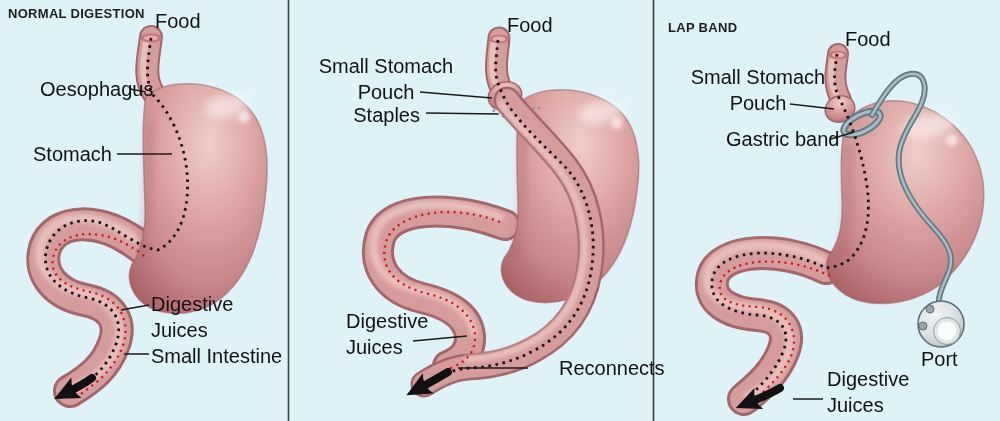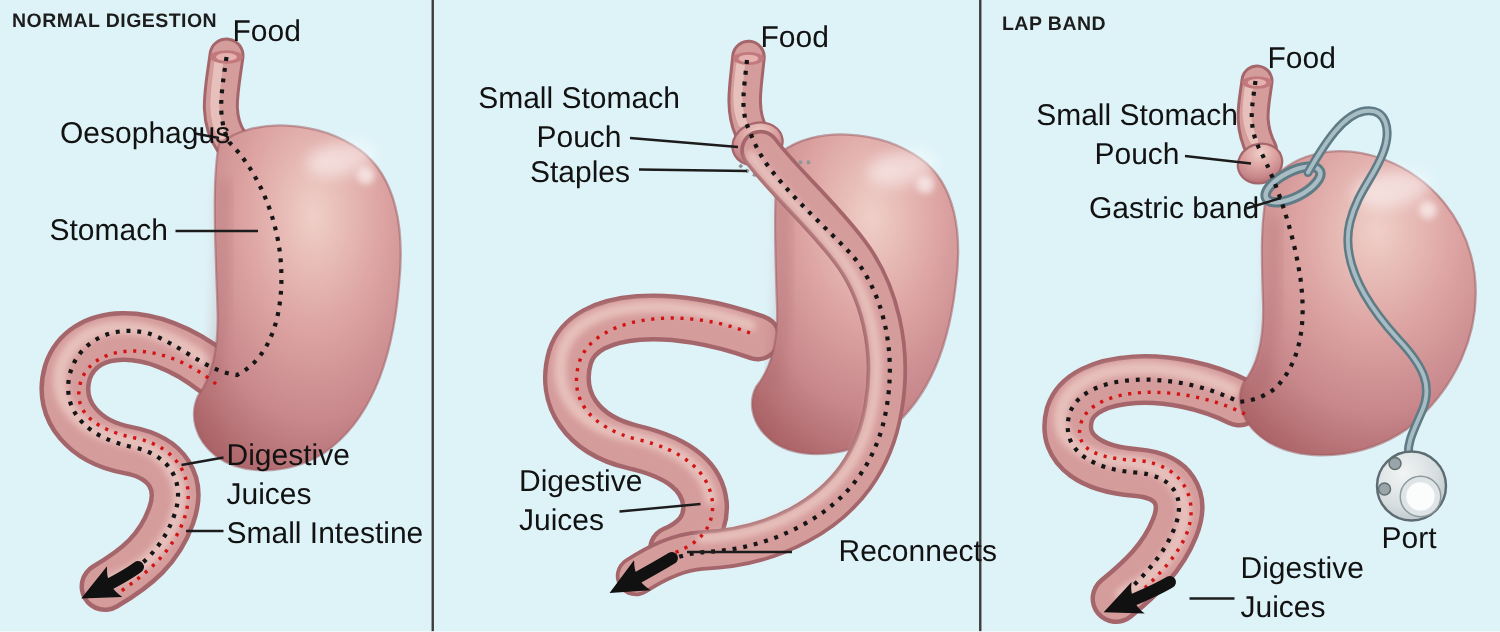--- a/index.html
+++ b/index.html
@@ -158,20 +158,20 @@
   <div class="lbl" style="left:33px;top:141px;text-align:center;">Stomach</div>
   <div class="lbl wrap" style="left:151px;top:291px;width:96px;">Digestive Juices</div>
   <div class="lbl" style="left:151px;top:343px;">Small Intestine</div>
 
   <div class="lbl" style="left:507px;top:12px;">Food</div>
   <div class="lbl wrap" style="left:316px;top:53px;width:140px;text-align:center;">Small Stomach Pouch</div>
   <div class="lbl" style="left:280px;top:102px;width:140px;text-align:right;">Staples</div>
   <div class="lbl wrap" style="left:346px;top:308px;width:96px;">Digestive Juices</div>
   <div class="lbl" style="left:531px;top:355px;margin-left:28px;">Reconnects</div>
 
-  <div class="hdr" style="left:668px;top:8px;">LAP BAND</div>
+  <div class="hdr" style="left:668px;top:20px;">LAP BAND</div>
   <div class="lbl" style="left:845px;top:26px;">Food</div>
   <div class="lbl wrap" style="left:688px;top:64px;width:140px;text-align:center;">Small Stomach Pouch</div>
   <div class="lbl" style="left:726px;top:126px;width:140px;">Gastric band</div>
   <div class="lbl wrap" style="left:827px;top:366px;width:96px;">Digestive Juices</div>
   <div class="lbl" style="left:921px;top:346px;">Port</div>
 
 </div>
 
 </body></html>

